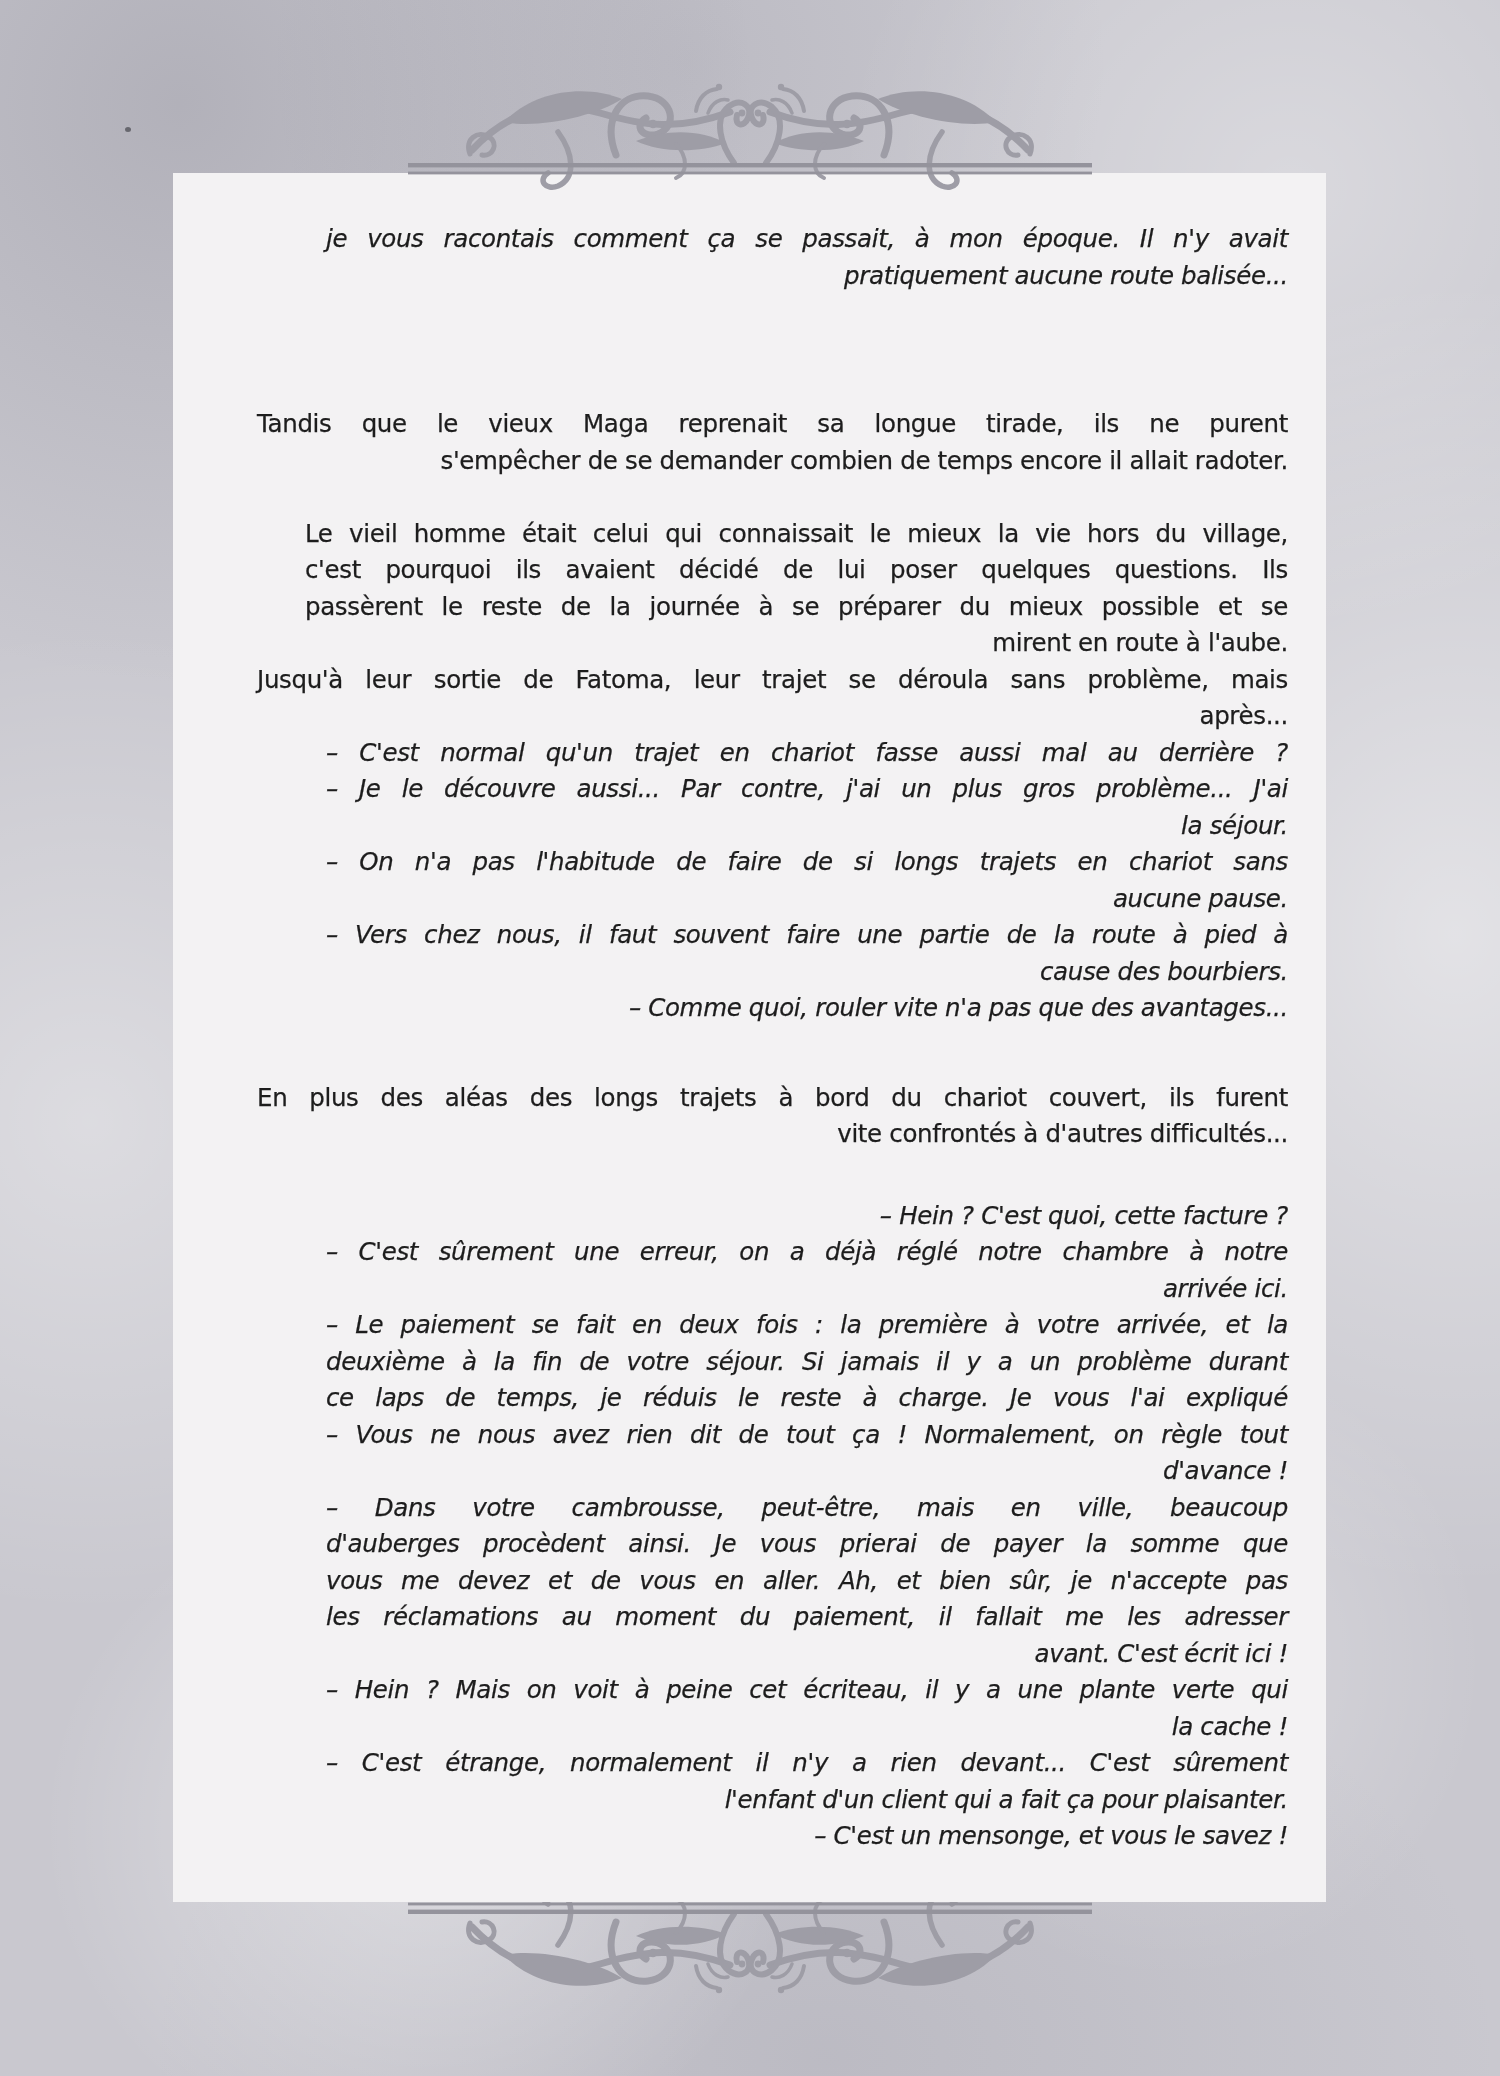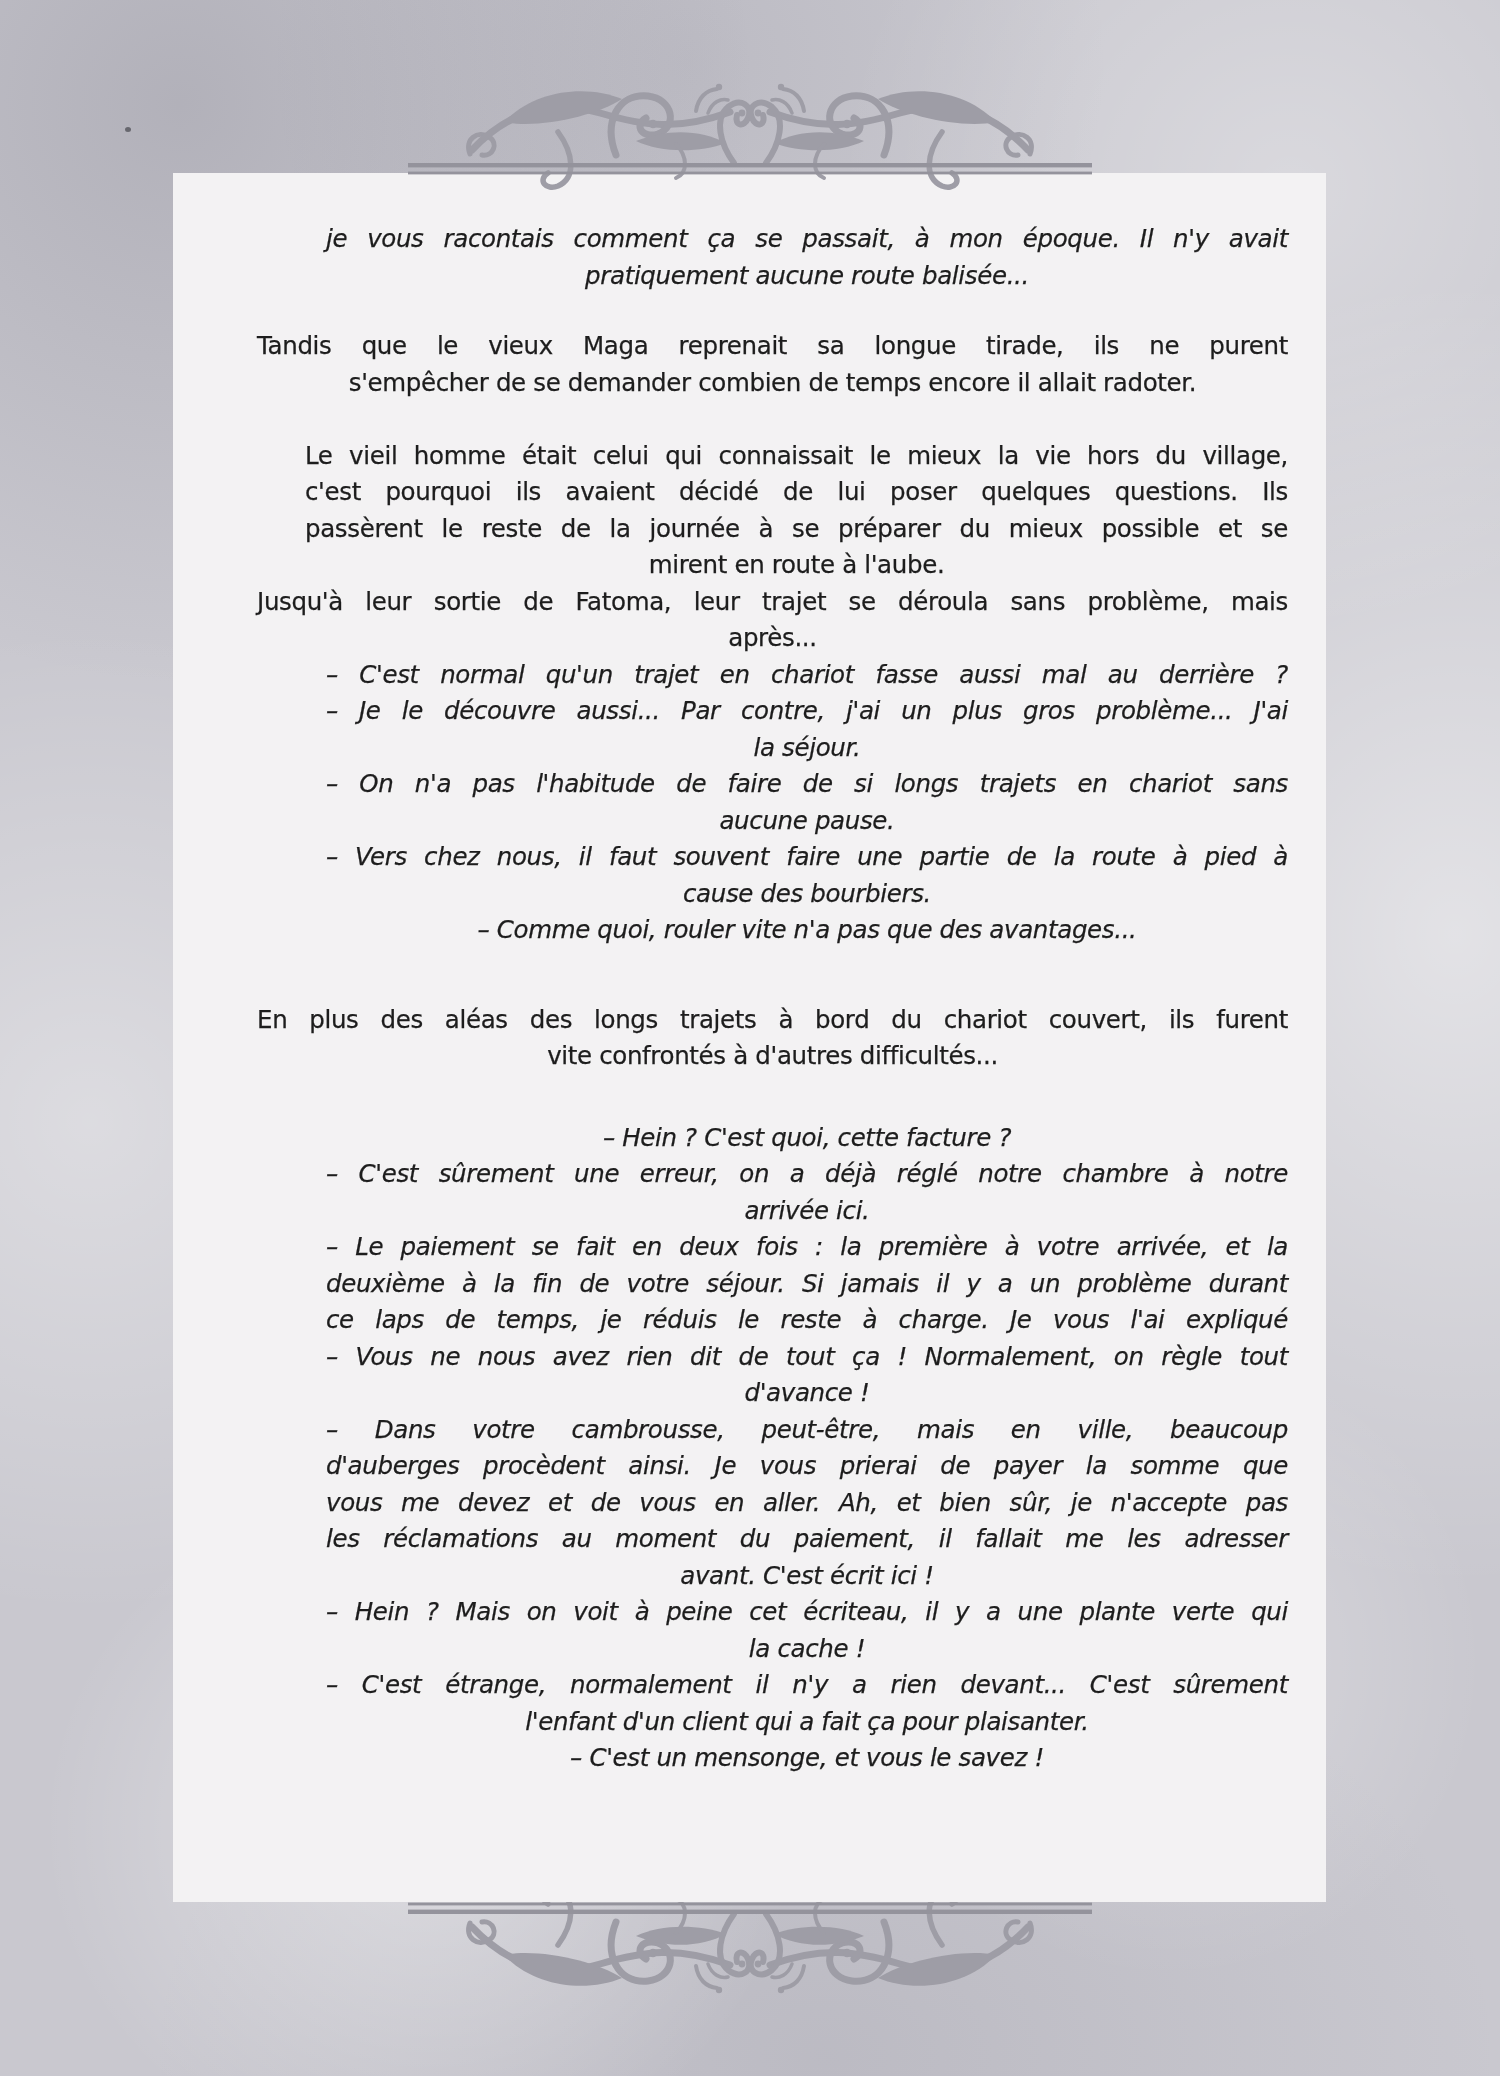--- a/index.html
+++ b/index.html
@@ -34,21 +34,21 @@
   .text{
     position:absolute;left:173px;top:173px;width:1153px;box-sizing:border-box;
     padding:48px 38px 0 84px;z-index:4;
     color:var(--text,#1d1d1d);
     font-size:24.5px;line-height:36.5px;letter-spacing:-0.35px;
     -webkit-text-stroke:0.25px currentColor;
   }
   .block{margin:0;}
   .block.quote,.block.dialogue{margin-left:69px;font-style:italic;}
   .line{text-align:justify;text-align-last:justify;}
-  .line.last{text-align:center;text-align-last:auto;}
+  .line.last{text-align:right;text-align-last:auto;}
 </style>
 </head>
 <body>
 
 <div class="page">
 
   <div class="speck"></div>
 
   <svg class="orn orn-top" viewBox="0 0 684 160" aria-hidden="true">
     <defs>
@@ -96,21 +96,21 @@
       </g>
   </svg>
 
   <div class="panel"></div>
 
   <div class="text">
       <div class="block quote">
         <div class="line">je vous racontais comment ça se passait, à mon époque. Il n'y avait</div>
         <div class="line last">pratiquement aucune route balisée...</div>
       </div>
-      <div class="block body" style="margin-top: 34px;">
+      <div class="block body" style="margin-top: 112px;">
         <div class="line">Tandis que le vieux Maga reprenait sa longue tirade, ils ne purent</div>
         <div class="line last">s'empêcher de se demander combien de temps encore il allait radoter.</div>
       </div>
       <div class="block body" style="margin-top: 36.5px; margin-left: 48px;">
         <div class="line">Le vieil homme était celui qui connaissait le mieux la vie hors du village,</div>
         <div class="line">c'est pourquoi ils avaient décidé de lui poser quelques questions. Ils</div>
         <div class="line">passèrent le reste de la journée à se préparer du mieux possible et se</div>
         <div class="line last">mirent en route à l'aube.</div>
       </div>
       <div class="block body">

